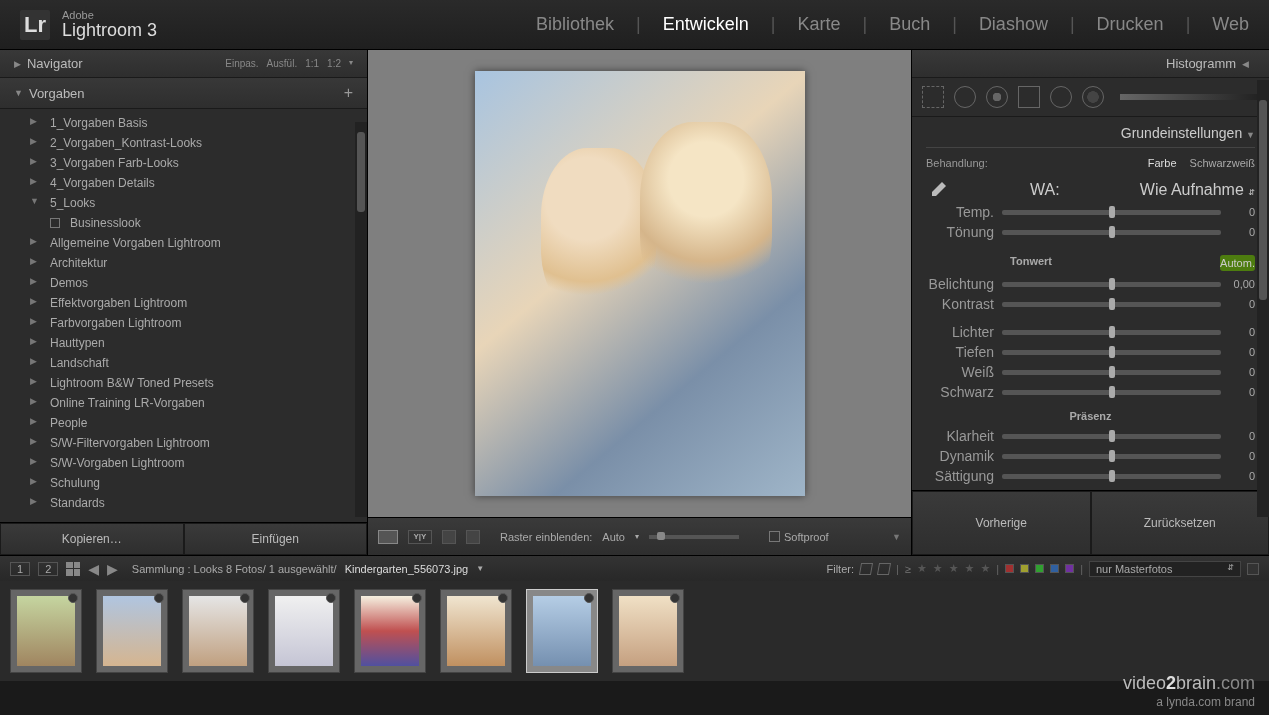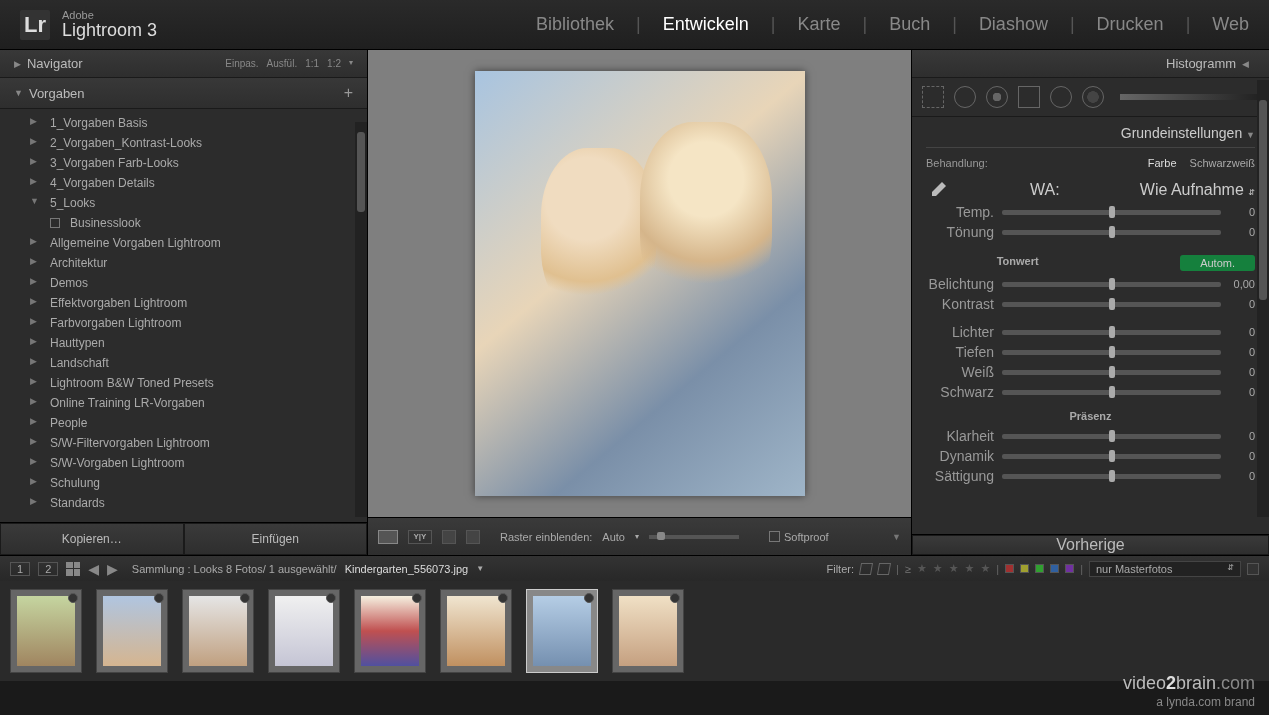--- a/index.html
+++ b/index.html
@@ -71,24 +71,24 @@
 .slider-row { display: flex; align-items: center; font-size: 11px; color: #aaa; padding: 2px 0; }
 .slider-row .sl-lab { width: 76px; text-align: right; padding-right: 8px; color: #999; font-size:14px; }
 .slider-row .sl-track { flex: 1; height: 5px; background: #555; position: relative; border-radius: 2px; }
 .slider-row .sl-hnd { position: absolute; left: 50%; top: -4px; width: 6px; height: 12px; background: #aaa; border-radius: 2px; transform: translateX(-50%); }
 .slider-row .sl-val { width: 34px; text-align: right; padding-left: 6px; }
 .temp-track { background: linear-gradient(90deg,#4a80c0,#888,#d0b050); }
 .tint-track { background: linear-gradient(90deg,#50b050,#888,#c050c0); }
 .sat-track { background: linear-gradient(90deg,#888, red, orange, yellow, green, blue, violet); }
 .wb-row { display:flex; align-items:center; gap:10px; }
 .dropper { width:24px; height:24px; display:flex; align-items:center; justify-content:center;}
-.auto-btn { font-size: 11px; color: #ccc; background:#15803d; padding:2px 20px; border-radius:3px; cursor:pointer; margin-left:auto;}
+.auto-btn { font-size: 11px; color: #ccc; background:#4d7c0f; padding:2px 0; border-radius:3px; cursor:pointer; margin-left:auto;}
 
 .right-btns { display: flex; border-top: 1px solid #000; background: #2a2a2a; }
-.right-btns button { flex: 1; background: linear-gradient(#3a3a3a,#2e2e2e); border: 1px solid #1a1a1a; color: #bbb; padding: 0; font-size: 16px; cursor: pointer; }
+.right-btns button { flex: 1; background: linear-gradient(#3a3a3a,#2e2e2e); border: 1px solid #1a1a1a; color: #bbb; padding: 24px; font-size: 12px; cursor: pointer; }
 
 
 .info-bar { height: 26px; background: linear-gradient(#333,#282828); border-top: 1px solid #000; display: flex; align-items: center; padding: 0 10px; font-size: 11px; color: #aaa; gap: 8px; }
 .pg-box { border:1px solid #555; padding:0 6px; font-size:11px; }
 .grid-ic { width:14px; height:14px; display:grid; grid-template-columns:1fr 1fr; gap:1px; }
 .grid-ic span{ background:#888; }
 .nav-arr { color:#888; font-size:14px; cursor:pointer; }
 .filter-sec { margin-left:auto; display:flex; align-items:center; gap:6px; }
 .flag-i { width:12px; height:12px; border:1px solid #666; transform: skewX(-10deg); }
 .star { color:#555; font-size:11px; }
@@ -335,20 +335,21 @@
             <span class="sl-lab">Sättigung</span>
             <span class="sl-track sat-track">
               <span class="sl-hnd"></span>
             </span>
             <span class="sl-val">0</span>
           </div>
         </div>
     </div>
     <div class="right-btns">
       <button>Vorherige</button>
+      <button>Zurücksetzen</button>
     </div>
     <div class="scrollbar-v" style="top:30px; bottom:38px;">
         <div class="sv-h" style="top:20px;height:200px"></div>
       </div>
   </div>
 </div>
 
 <div class="info-bar">
   <span class="pg-box">1</span>
   <span class="pg-box">2</span>

